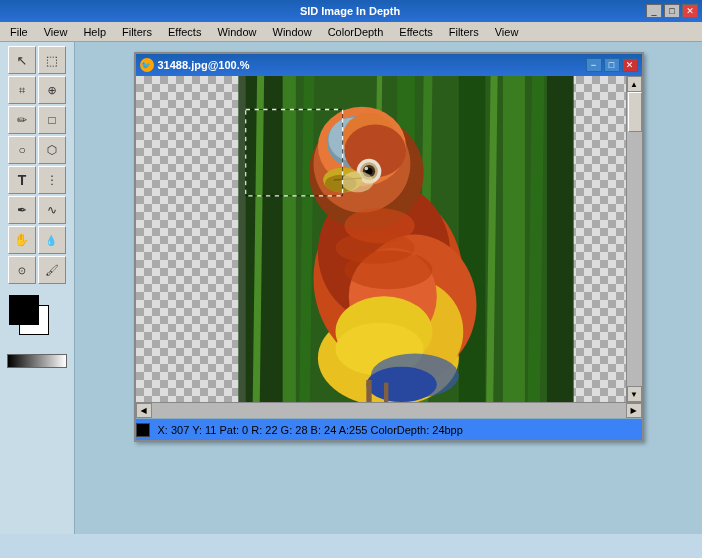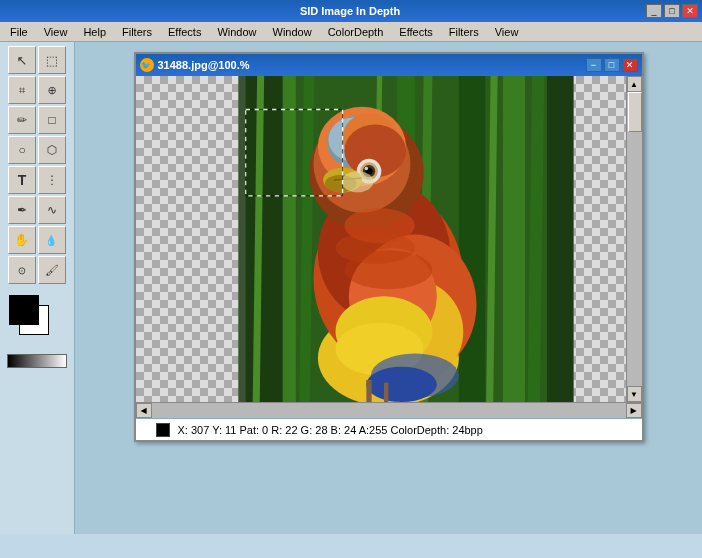--- a/index.html
+++ b/index.html
@@ -283,25 +283,25 @@
       background: #d4d0c8;
       border: 1px solid #888;
       border-top-color: #fff;
       border-left-color: #fff;
       margin: 0 1px;
     }
 
     
     .status-bar {
       height: 22px;
-      background: #ffffff;
+      background: #3b82f6;
       border-top: 1px solid #8aacbc;
       display: flex;
       align-items: center;
-      padding: 0 20px;
+      padding: 0 0;
       gap: 8px;
     }
     .status-color-box {
       width: 14px;
       height: 14px;
       background: #000;
       border: 1px solid #444;
       flex-shrink: 0;
     }
     .status-text {

